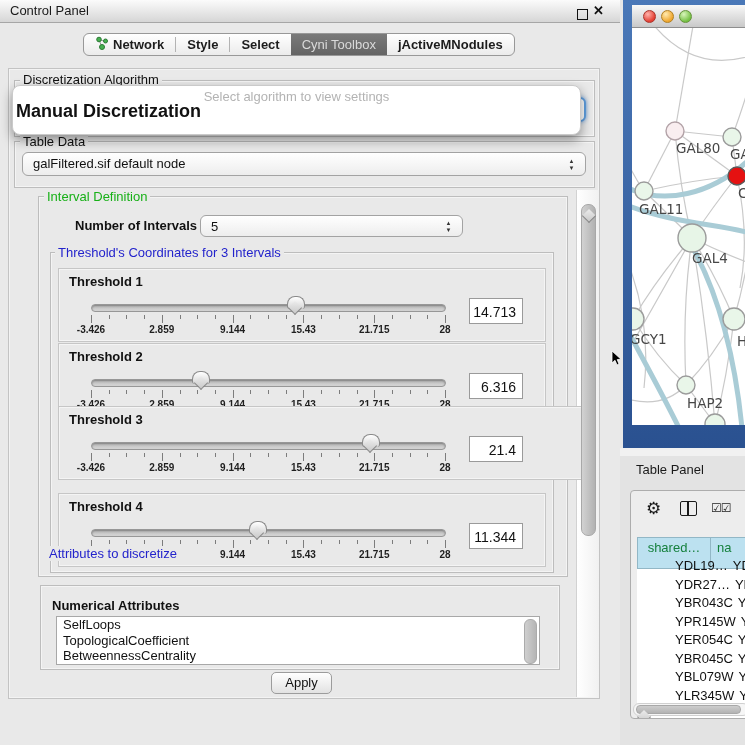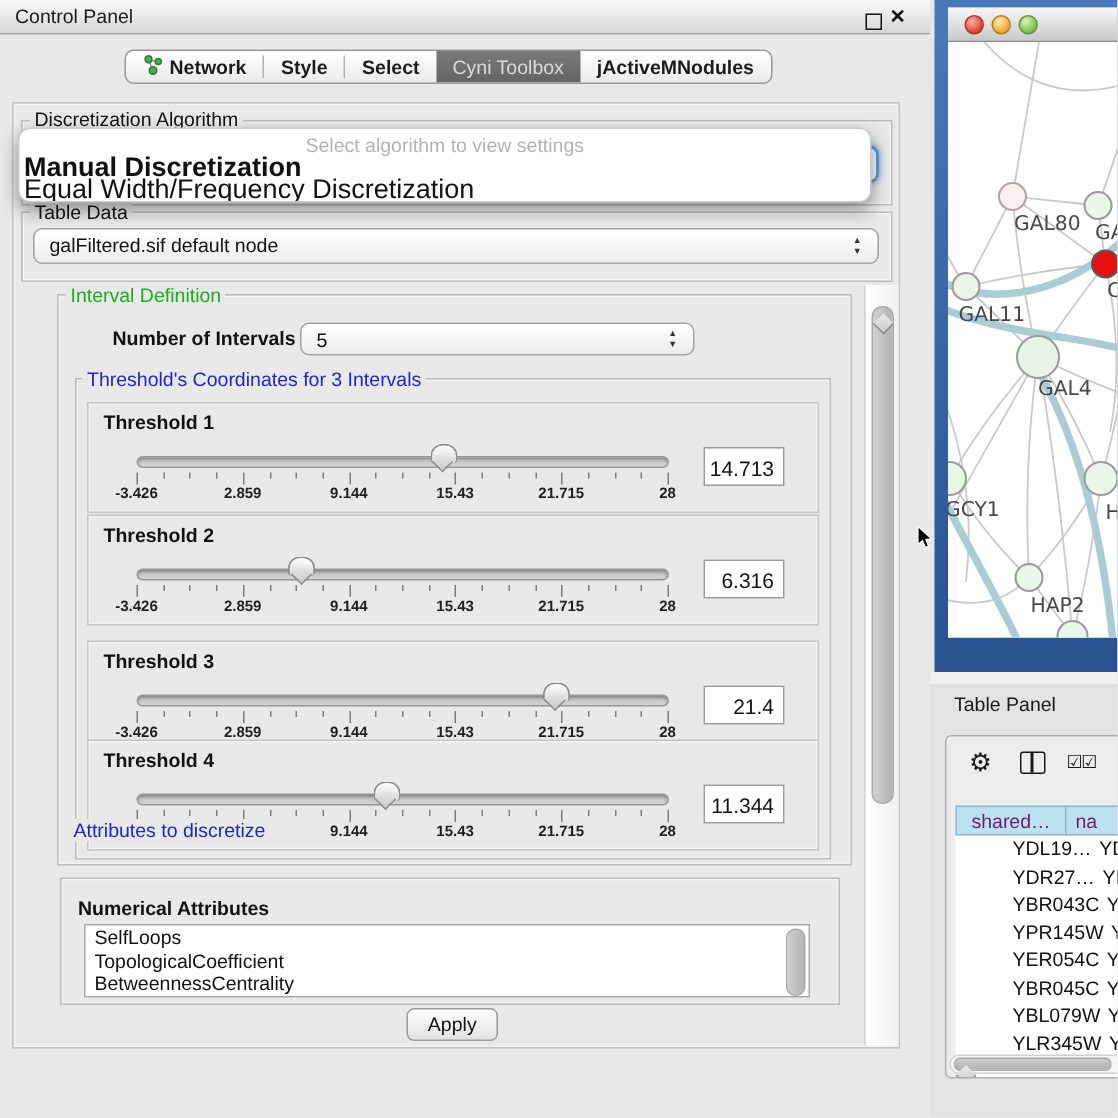--- a/index.html
+++ b/index.html
@@ -95,22 +95,22 @@
   #table-region .strip{position:absolute;left:0;top:0;width:125px;height:8px;background:#f1f1f1;}
   #tp-title{position:absolute;left:16px;top:14px;font-size:13px;color:#1a1a1a;}
   #tp-box{position:absolute;left:10px;top:42px;width:118px;height:227px;background:#ededed;
     border:1px solid #adadad;border-radius:4px 0 0 4px;overflow:hidden;}
   #tp-toolbar{position:absolute;left:0;top:6px;width:118px;height:26px;}
   #gear{position:absolute;left:15px;top:1px;font-size:17px;color:#1a1a1a;}
   #pane-icon{position:absolute;left:49px;top:4px;width:15px;height:13px;border:1.6px solid #1a1a1a;border-radius:2px;}
   #pane-icon::after{content:"";position:absolute;left:6px;top:0;width:1.6px;height:13px;background:#1a1a1a;}
   #checks{position:absolute;left:80px;top:4px;font-size:12px;color:#1a1a1a;letter-spacing:-1px;}
   #tp-table{position:absolute;left:6px;top:46px;width:112px;bottom:0;background:#fff;}
-  .hdr{position:absolute;top:0;height:20px;background:#bce1f0;border:1px solid #92b7c6;box-sizing:border-box;
-    font-size:13px;color:#701a75;line-height:19px;}
+  .hdr{position:absolute;top:0;height:32px;background:#bce1f0;border:1px solid #92b7c6;box-sizing:border-box;
+    font-size:13px;color:#15803d;line-height:19px;}
   .rows{position:absolute;left:0;top:20px;width:112px;height:147px;overflow:hidden;}
   .trow{height:18.5px;line-height:18.5px;font-size:13px;color:#111;white-space:nowrap;display:flex;}
   .trow .c1{width:74px;padding-left:6px;box-sizing:border-box;margin-left:32px;}
   .trow .c2{padding-left:5px;}
   #hscroll{position:absolute;left:2px;top:212px;width:114px;height:11px;background:#f6f6f6;border:1px solid #d0d0d0;border-radius:6px;}
   #hscroll .thumb{position:absolute;left:2px;top:1px;width:103px;height:7px;border-radius:4px;
     background:linear-gradient(#cdcdcd,#b3b3b3);border:1px solid #a8a8a8;}
 
   #cursor{left:611px;top:351px;z-index:9;}
 </style>
@@ -159,21 +159,20 @@
     <div class="abs groupbox" style="left:14px;top:80px;width:579px;height:55px;"></div>
     <span class="grouplabel" style="left:20px;top:72px;color:#111;">Discretization Algorithm</span>
     <div id="algo-combo" class="abs">
       <span class="stepper">▲<br>▼</span>
     </div>
 
     <div id="popup" class="abs">
       <div class="hint">Select algorithm to view settings</div>
       <div id="popup-options">
           <div class="opt bold">Manual Discretization</div>
-          <div class="opt">Equal Width/Frequency Discretization</div>
         </div>
     </div>
 
     <div class="abs groupbox" style="left:14px;top:141px;width:579px;height:45px;"></div>
     <span class="grouplabel" style="left:20px;top:134px;color:#111;">Table Data</span>
     <div class="abs combo" style="left:22px;top:152px;width:564px;height:24px;">
       <span>galFiltered.sif default node</span>
       <span class="stepper" style="top:5px;">▲<br>▼</span>
     </div>
 
@@ -261,21 +260,21 @@
           <div class="ticklabels">
             <b style="left: 0%;">-3.426</b>
             <b style="left: 20%;">2.859</b>
             <b style="left: 40%;">9.144</b>
             <b style="left: 60%;">15.43</b>
             <b style="left: 80%;">21.715</b>
             <b style="left: 100%;">28</b>
           </div>
           <div class="valfield">6.316</div>
         </div>
-        <div class="thr-box" style="top: 427px;">
+        <div class="thr-box" style="top: 406px; padding-left: 37px;">
           <div class="thr-title">Threshold 3</div>
           <div class="track"></div>
           <div class="thumb" style="left: 302.864px;"></div>
           <div class="ticks">
             <i style="left: 0%; height: 8px;"></i>
             <i style="left: 5%; height: 4px;"></i>
             <i style="left: 10%; height: 4px;"></i>
             <i style="left: 15%; height: 4px;"></i>
             <i style="left: 20%; height: 8px;"></i>
             <i style="left: 25%; height: 4px;"></i>

